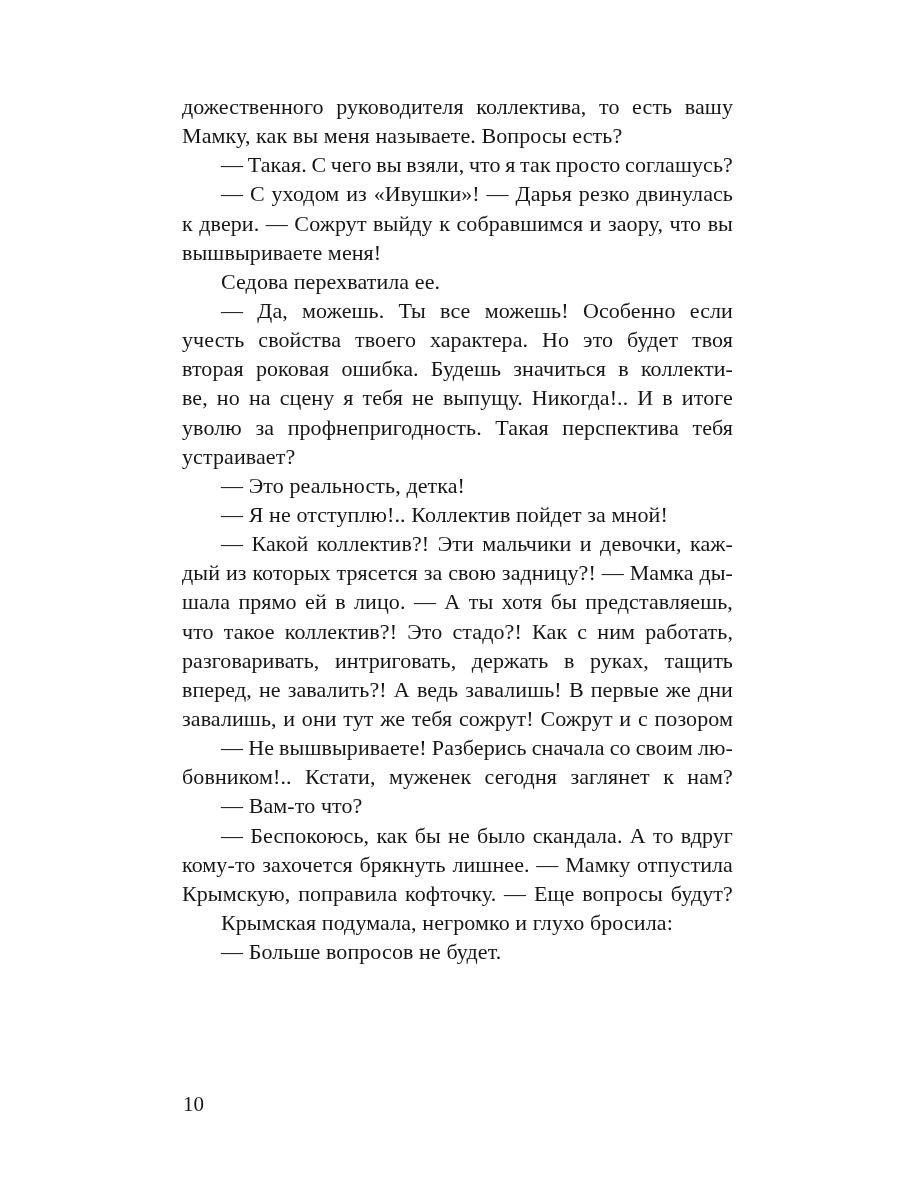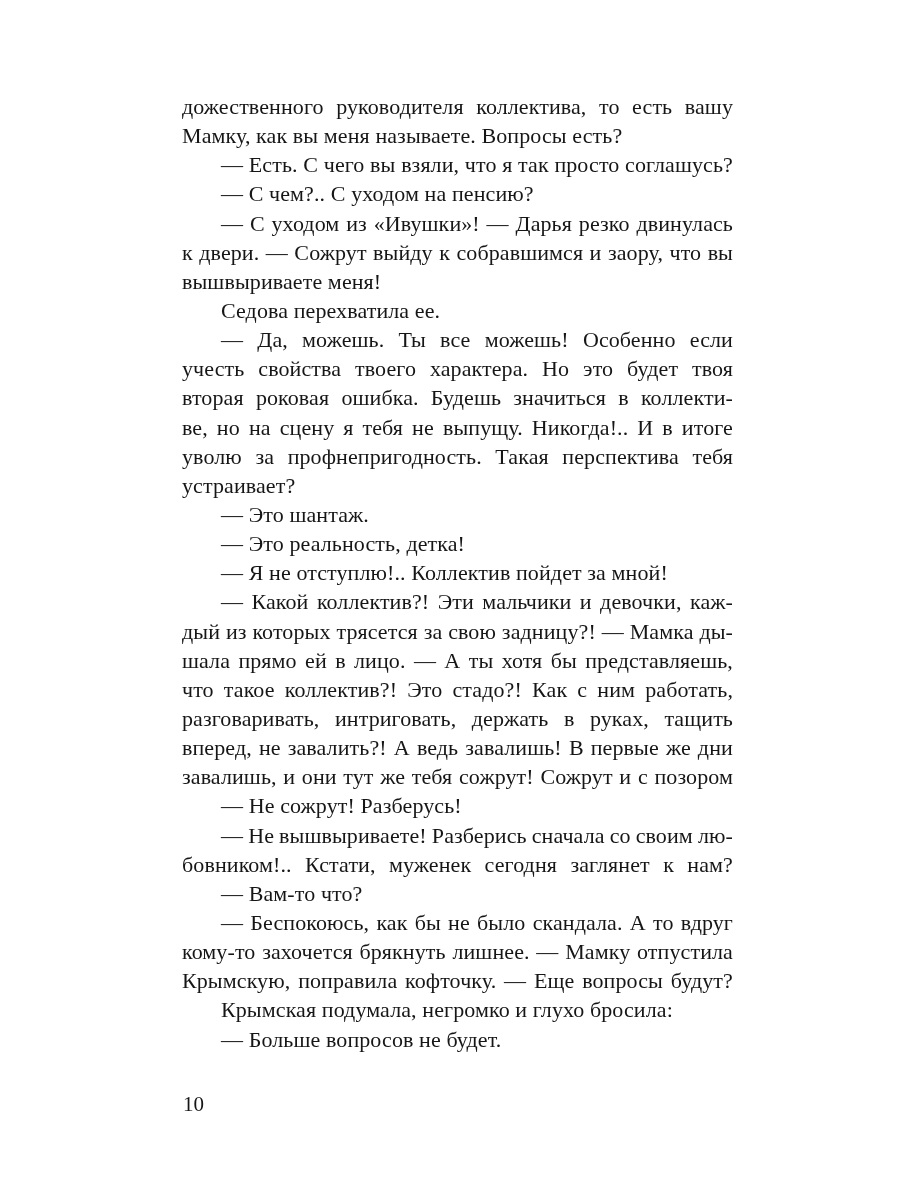--- a/index.html
+++ b/index.html
@@ -56,32 +56,31 @@
         <span>дожественного</span>
         <span>руководителя</span>
         <span>коллектива,</span>
         <span>то</span>
         <span>есть</span>
         <span>вашу</span>
       </div>
       <div class="line">Мамку, как вы меня называете. Вопросы есть?</div>
       <div class="line j i">
         <span>—</span>
-        <span>Есть.</span>
+        <span>Такая.</span>
         <span>С</span>
         <span>чего</span>
         <span>вы</span>
         <span>взяли,</span>
         <span>что</span>
         <span>я</span>
         <span>так</span>
         <span>просто</span>
         <span>соглашусь?</span>
       </div>
-      <div class="line i">— С чем?.. С уходом на пенсию?</div>
       <div class="line j i">
         <span>—</span>
         <span>С</span>
         <span>уходом</span>
         <span>из</span>
         <span>«Ивушки»!</span>
         <span>—</span>
         <span>Дарья</span>
         <span>резко</span>
         <span>двинулась</span>
@@ -146,21 +145,20 @@
       </div>
       <div class="line j">
         <span>уволю</span>
         <span>за</span>
         <span>профнепригодность.</span>
         <span>Такая</span>
         <span>перспектива</span>
         <span>тебя</span>
       </div>
       <div class="line">устраивает?</div>
-      <div class="line i">— Это шантаж.</div>
       <div class="line i">— Это реальность, детка!</div>
       <div class="line i">— Я не отступлю!.. Коллектив пойдет за мной!</div>
       <div class="line j i">
         <span>—</span>
         <span>Какой</span>
         <span>коллектив?!</span>
         <span>Эти</span>
         <span>мальчики</span>
         <span>и</span>
         <span>девочки,</span>
@@ -228,21 +226,20 @@
         <span>они</span>
         <span>тут</span>
         <span>же</span>
         <span>тебя</span>
         <span>сожрут!</span>
         <span>Сожрут</span>
         <span>и</span>
         <span>с</span>
         <span>позором</span>
       </div>
-      <div class="line i">— Не сожрут! Разберусь!</div>
       <div class="line j i">
         <span>—</span>
         <span>Не</span>
         <span>вышвыриваете!</span>
         <span>Разберись</span>
         <span>сначала</span>
         <span>со</span>
         <span>своим</span>
         <span>лю-</span>
       </div>

